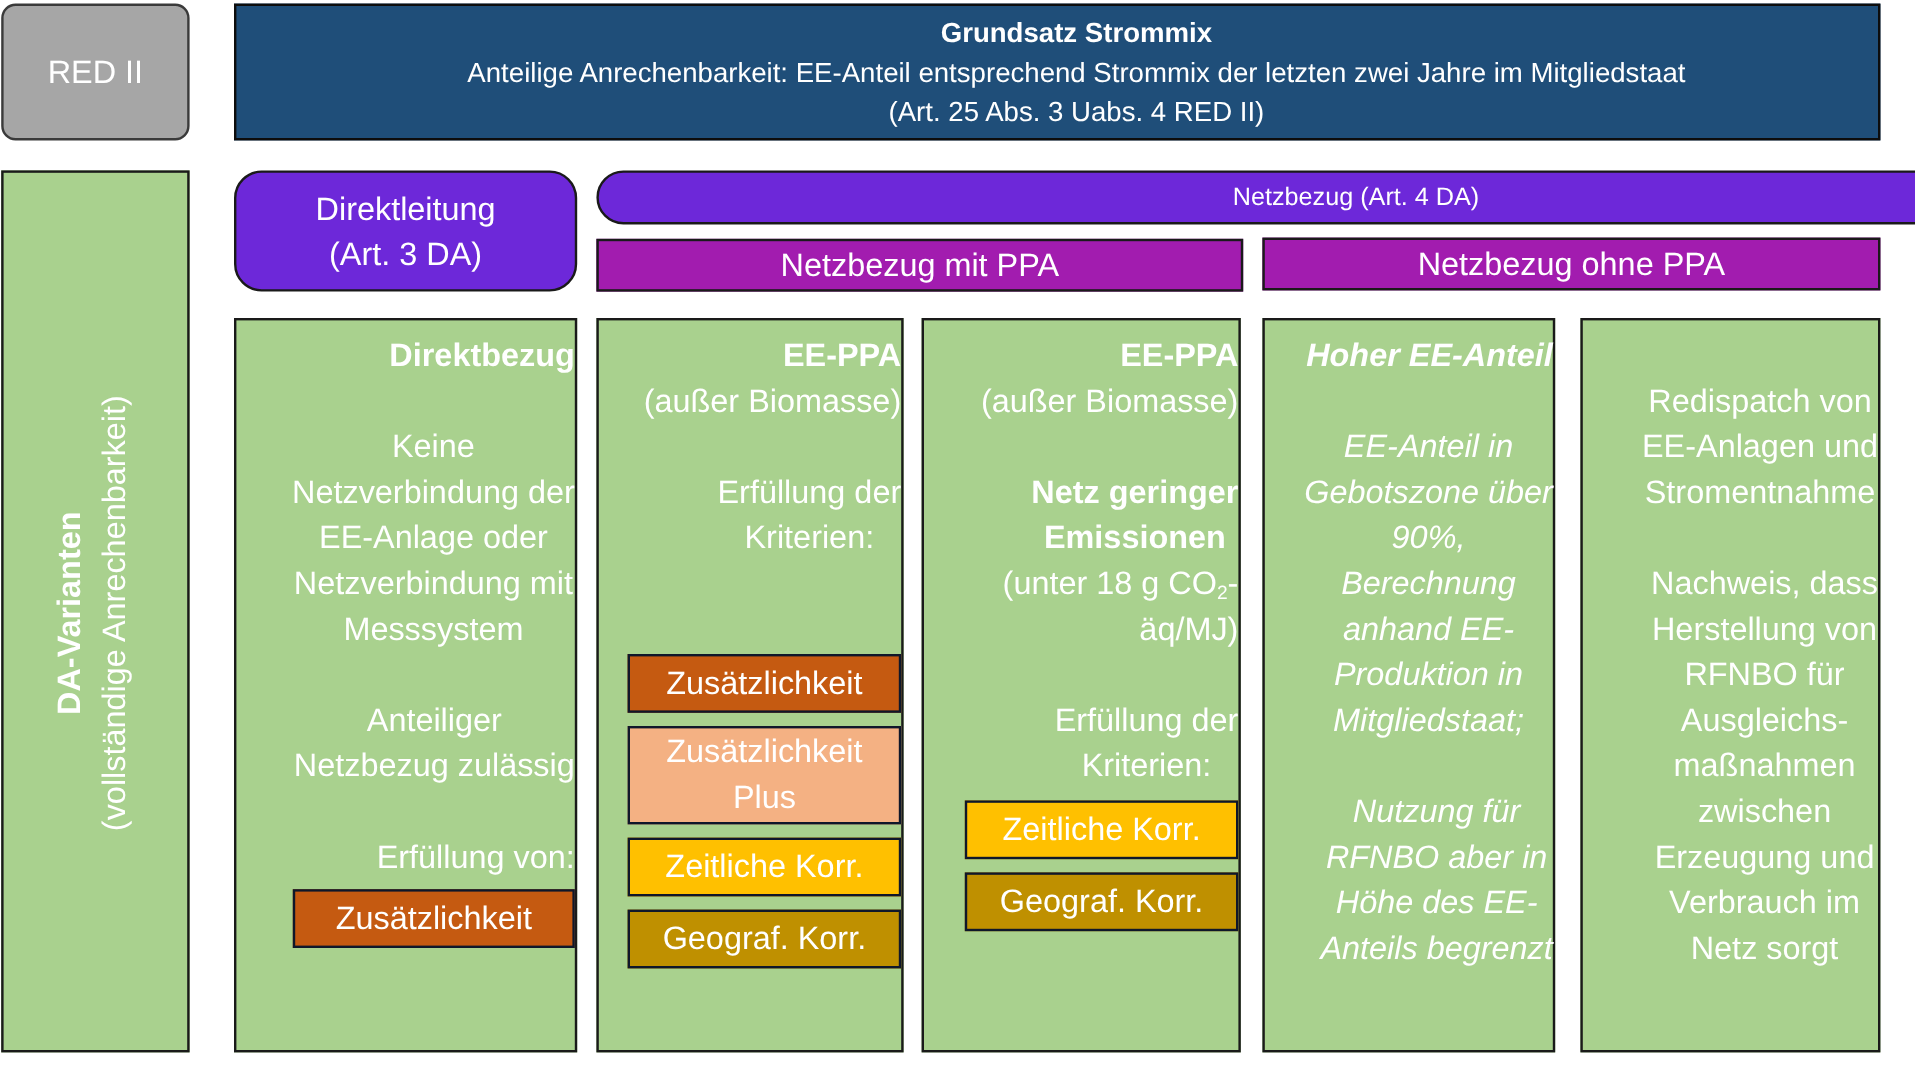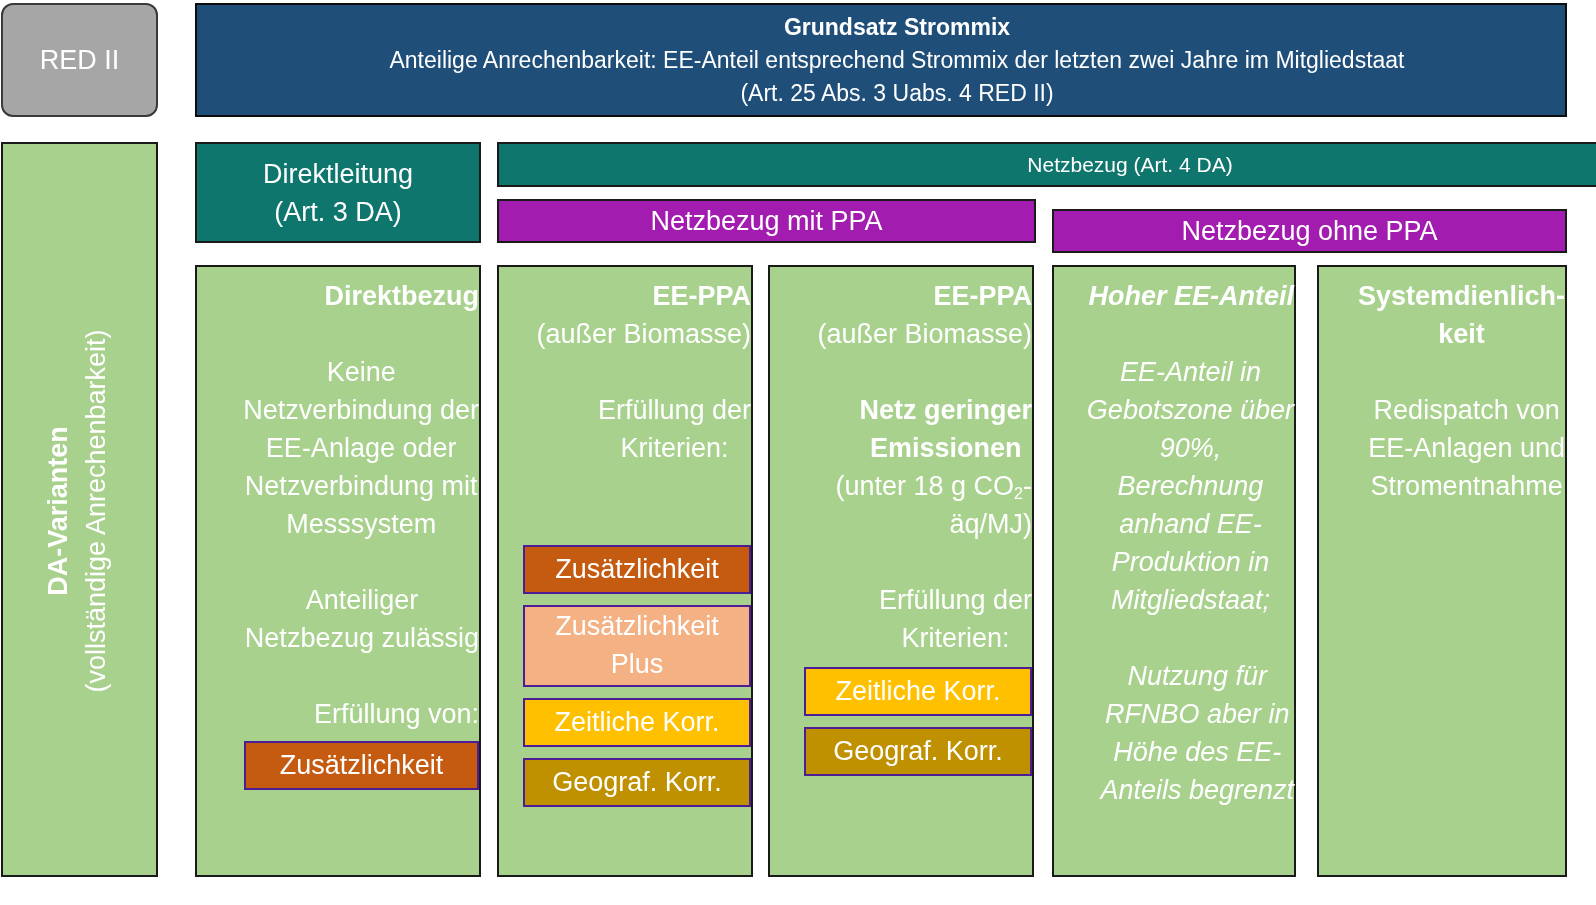--- a/index.html
+++ b/index.html
@@ -3,30 +3,30 @@
 <meta charset="utf-8">
 <style>
   html, body { margin: 0; padding: 0; background: #ffffff; }
   body { width: 1596px; height: 905px; position: relative; overflow: hidden;
          font-family: "Liberation Sans", "DejaVu Sans", sans-serif; color: #ffffff; }
   .box { position: absolute; box-sizing: border-box; border: 2px solid #1a1a1a;
          display: flex; flex-direction: column; align-items: center; justify-content: center;
          text-align: center; }
   .gray { background: #a6a6a6; border-color: #3a3a3a; }
   .blue { background: #1f4e79; border-color: #0d0d0d; padding-left: 32px; }
-  .dkgreen { background: #0f766e; }
+  .dkgreen { background: #6d28d9; border-radius: 23px; }
   .mdgreen { background: #a21caf; }
   .ltgreen { background: #a9d18e; }
   .col { position: absolute; box-sizing: border-box; border: 2px solid #1a1a1a; background: #a9d18e;
          display: flex; flex-direction: column; align-items: flex-end; text-align: center;
          padding-top: 10px; font-size: 27px; line-height: 38px; }
   .col .title { font-weight: bold; }
   .col .txt { white-space: pre-line; }
   .gap { height: 38px; }
-  .tag { box-sizing: border-box; border: 2px solid #4c1d95; color: #ffffff; font-size: 27px;
+  .tag { box-sizing: border-box; border: 2px solid #0f172a; color: #ffffff; font-size: 27px;
          line-height: 38px; text-align: center; white-space: pre-line; }
   sub { font-size: 16px; vertical-align: -4px; line-height: 0; }
   .vert { position: absolute; transform: rotate(-90deg); transform-origin: center center;
           white-space: nowrap; text-align: center; line-height: 38px; }
 </style>
 </head>
 <body>
 
 <div class="box gray" style="left:1px; top:3px; width:157px; height:114px; font-size:27px;border-radius:12px;">
   <span>RED II</span>
@@ -47,21 +47,21 @@
 <div class="box dkgreen" style="left:195px; top:142px; width:286px; height:101px; font-size:27px; line-height:38px;">
   <span style="white-space:pre-line;">Direktleitung
 (Art. 3 DA)</span>
 </div>
 <div class="box dkgreen" style="left:497px; top:142px; width:1266px; height:45px; font-size:21px;">
   <span>Netzbezug (Art. 4 DA)</span>
 </div>
 <div class="box mdgreen" style="left:497px; top:199px; width:539px; height:44px; font-size:27px;">
   <span>Netzbezug mit PPA</span>
 </div>
-<div class="box mdgreen" style="left:1052px; top:209px; width:515px; height:44px; font-size:27px;">
+<div class="box mdgreen" style="left:1052px; top:198px; width:515px; height:44px; font-size:27px;">
   <span>Netzbezug ohne PPA</span>
 </div>
 
 <div class="col" style="left:195px; top:265px; width:286px; height:612px;">
   <div class="title">Direktbezug</div>
   <div class="gap"></div>
   <div class="txt">Keine
 Netzverbindung der
 EE-Anlage oder
 Netzverbindung mit
@@ -117,20 +117,27 @@
 Produktion in
 Mitgliedstaat;</div>
   <div class="gap"></div>
   <div class="txt">Nutzung für
 RFNBO aber in
 Höhe des EE-
 Anteils begrenzt</div>
 </div>
 
 <div class="col" style="left:1317px; top:265px; width:250px; height:612px;">
-  <div class="title txt">Systemdienlich-
-keit</div>
   <div class="gap"></div>
   <div class="txt">Redispatch von
 EE-Anlagen und
 Stromentnahme</div>
   <div class="gap"></div>
+  <div class="txt">Nachweis, dass
+Herstellung von
+RFNBO für
+Ausgleichs-
+maßnahmen
+zwischen
+Erzeugung und
+Verbrauch im
+Netz sorgt</div>
 </div>
 
 </body></html>

